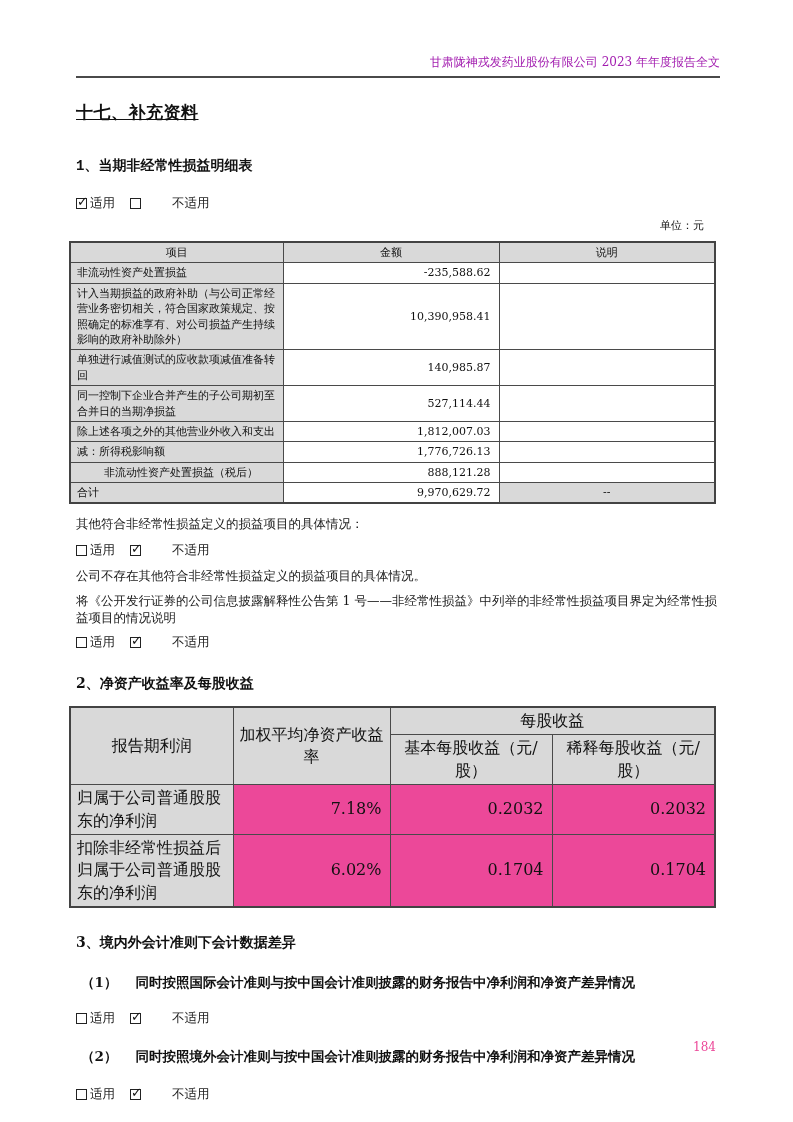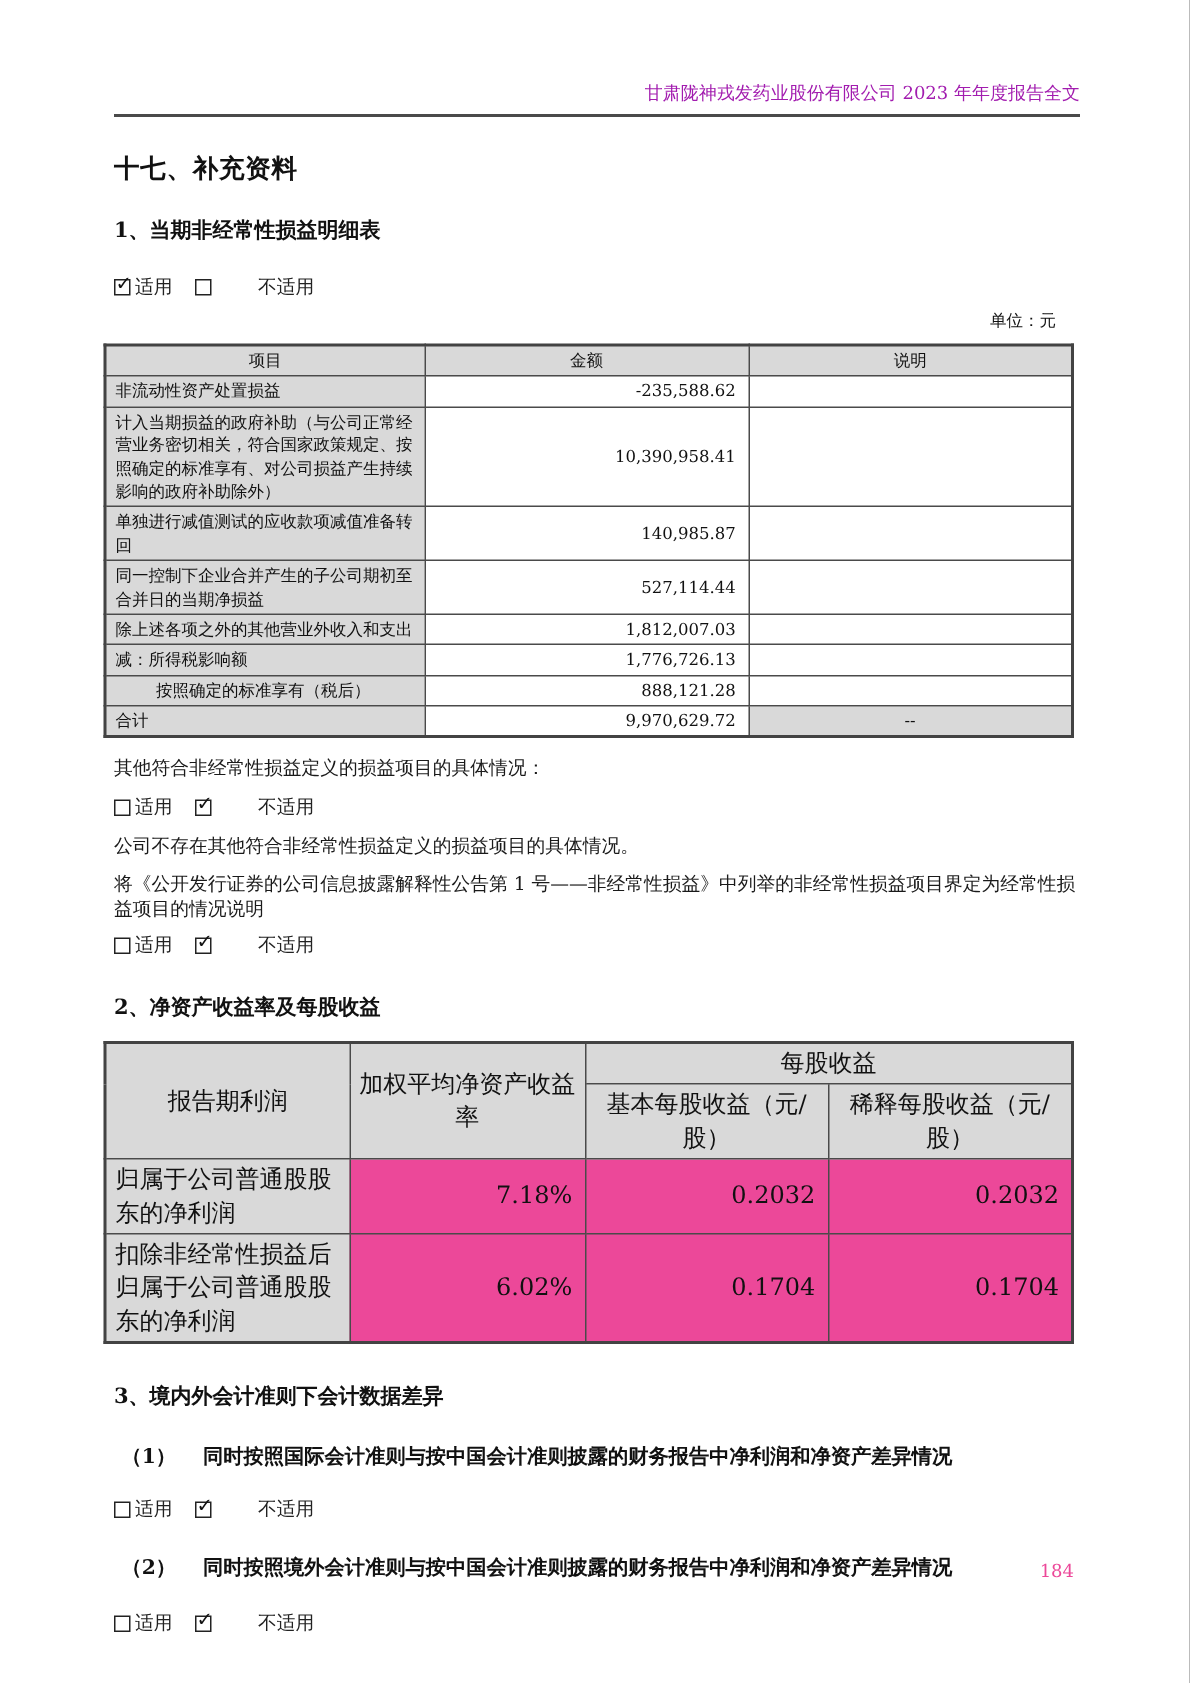--- a/index.html
+++ b/index.html
@@ -20,23 +20,23 @@
   .doc-header {
     padding-top: 54px;
     padding-bottom: 5px;
     text-align: right;
     font-size: 12px;
     color: #a21caf;
     border-bottom: 2.5px solid #4a4a4a;
   }
 
   
-  .h1 { margin-top: 23px; font-size: 17px; font-weight: bold; letter-spacing: 0.5px; }
+  .h1 { margin-top: 23px; font-size: 17px; font-weight: bold; letter-spacing: 0.5px; text-decoration: underline; }
   .h2 { font-size: 14px; font-weight: bold; }
-  .h2.s1 { margin-top: 21px; }
+  .h2.s1 { margin-top: 33px; font-family: Liberation Mono, monospace; }
   .h2.s2 { margin-top: 24px; }
   .h2.s3 { margin-top: 26px; }
   .sub-heading { margin-top: 22px; margin-left: 5px; font-size: 13.5px; font-weight: bold; }
   .sub-heading .num { margin-right: 18px; }
 
   
   .cb-row { font-size: 12.5px; color: #222; }
   .cb-group { display: inline-flex; align-items: center; }
   .cb-group + .cb-group { margin-left: 11px; gap: 28px; }
   .cb-box {
@@ -172,21 +172,21 @@
         <td class="cell-item">除上述各项之外的其他营业外收入和支出</td>
         <td class="cell-amount">1,812,007.03</td>
         <td class="cell-note"></td>
       </tr>
       <tr>
         <td class="cell-item">减：所得税影响额</td>
         <td class="cell-amount">1,776,726.13</td>
         <td class="cell-note"></td>
       </tr>
       <tr class="row-indent">
-        <td class="cell-item">按照确定的标准享有（税后）</td>
+        <td class="cell-item">非流动性资产处置损益（税后）</td>
         <td class="cell-amount">888,121.28</td>
         <td class="cell-note"></td>
       </tr>
       <tr class="row-total">
         <td class="cell-item">合计</td>
         <td class="cell-amount">9,970,629.72</td>
         <td class="cell-note">--</td>
       </tr>
     </tbody>
       </table>

